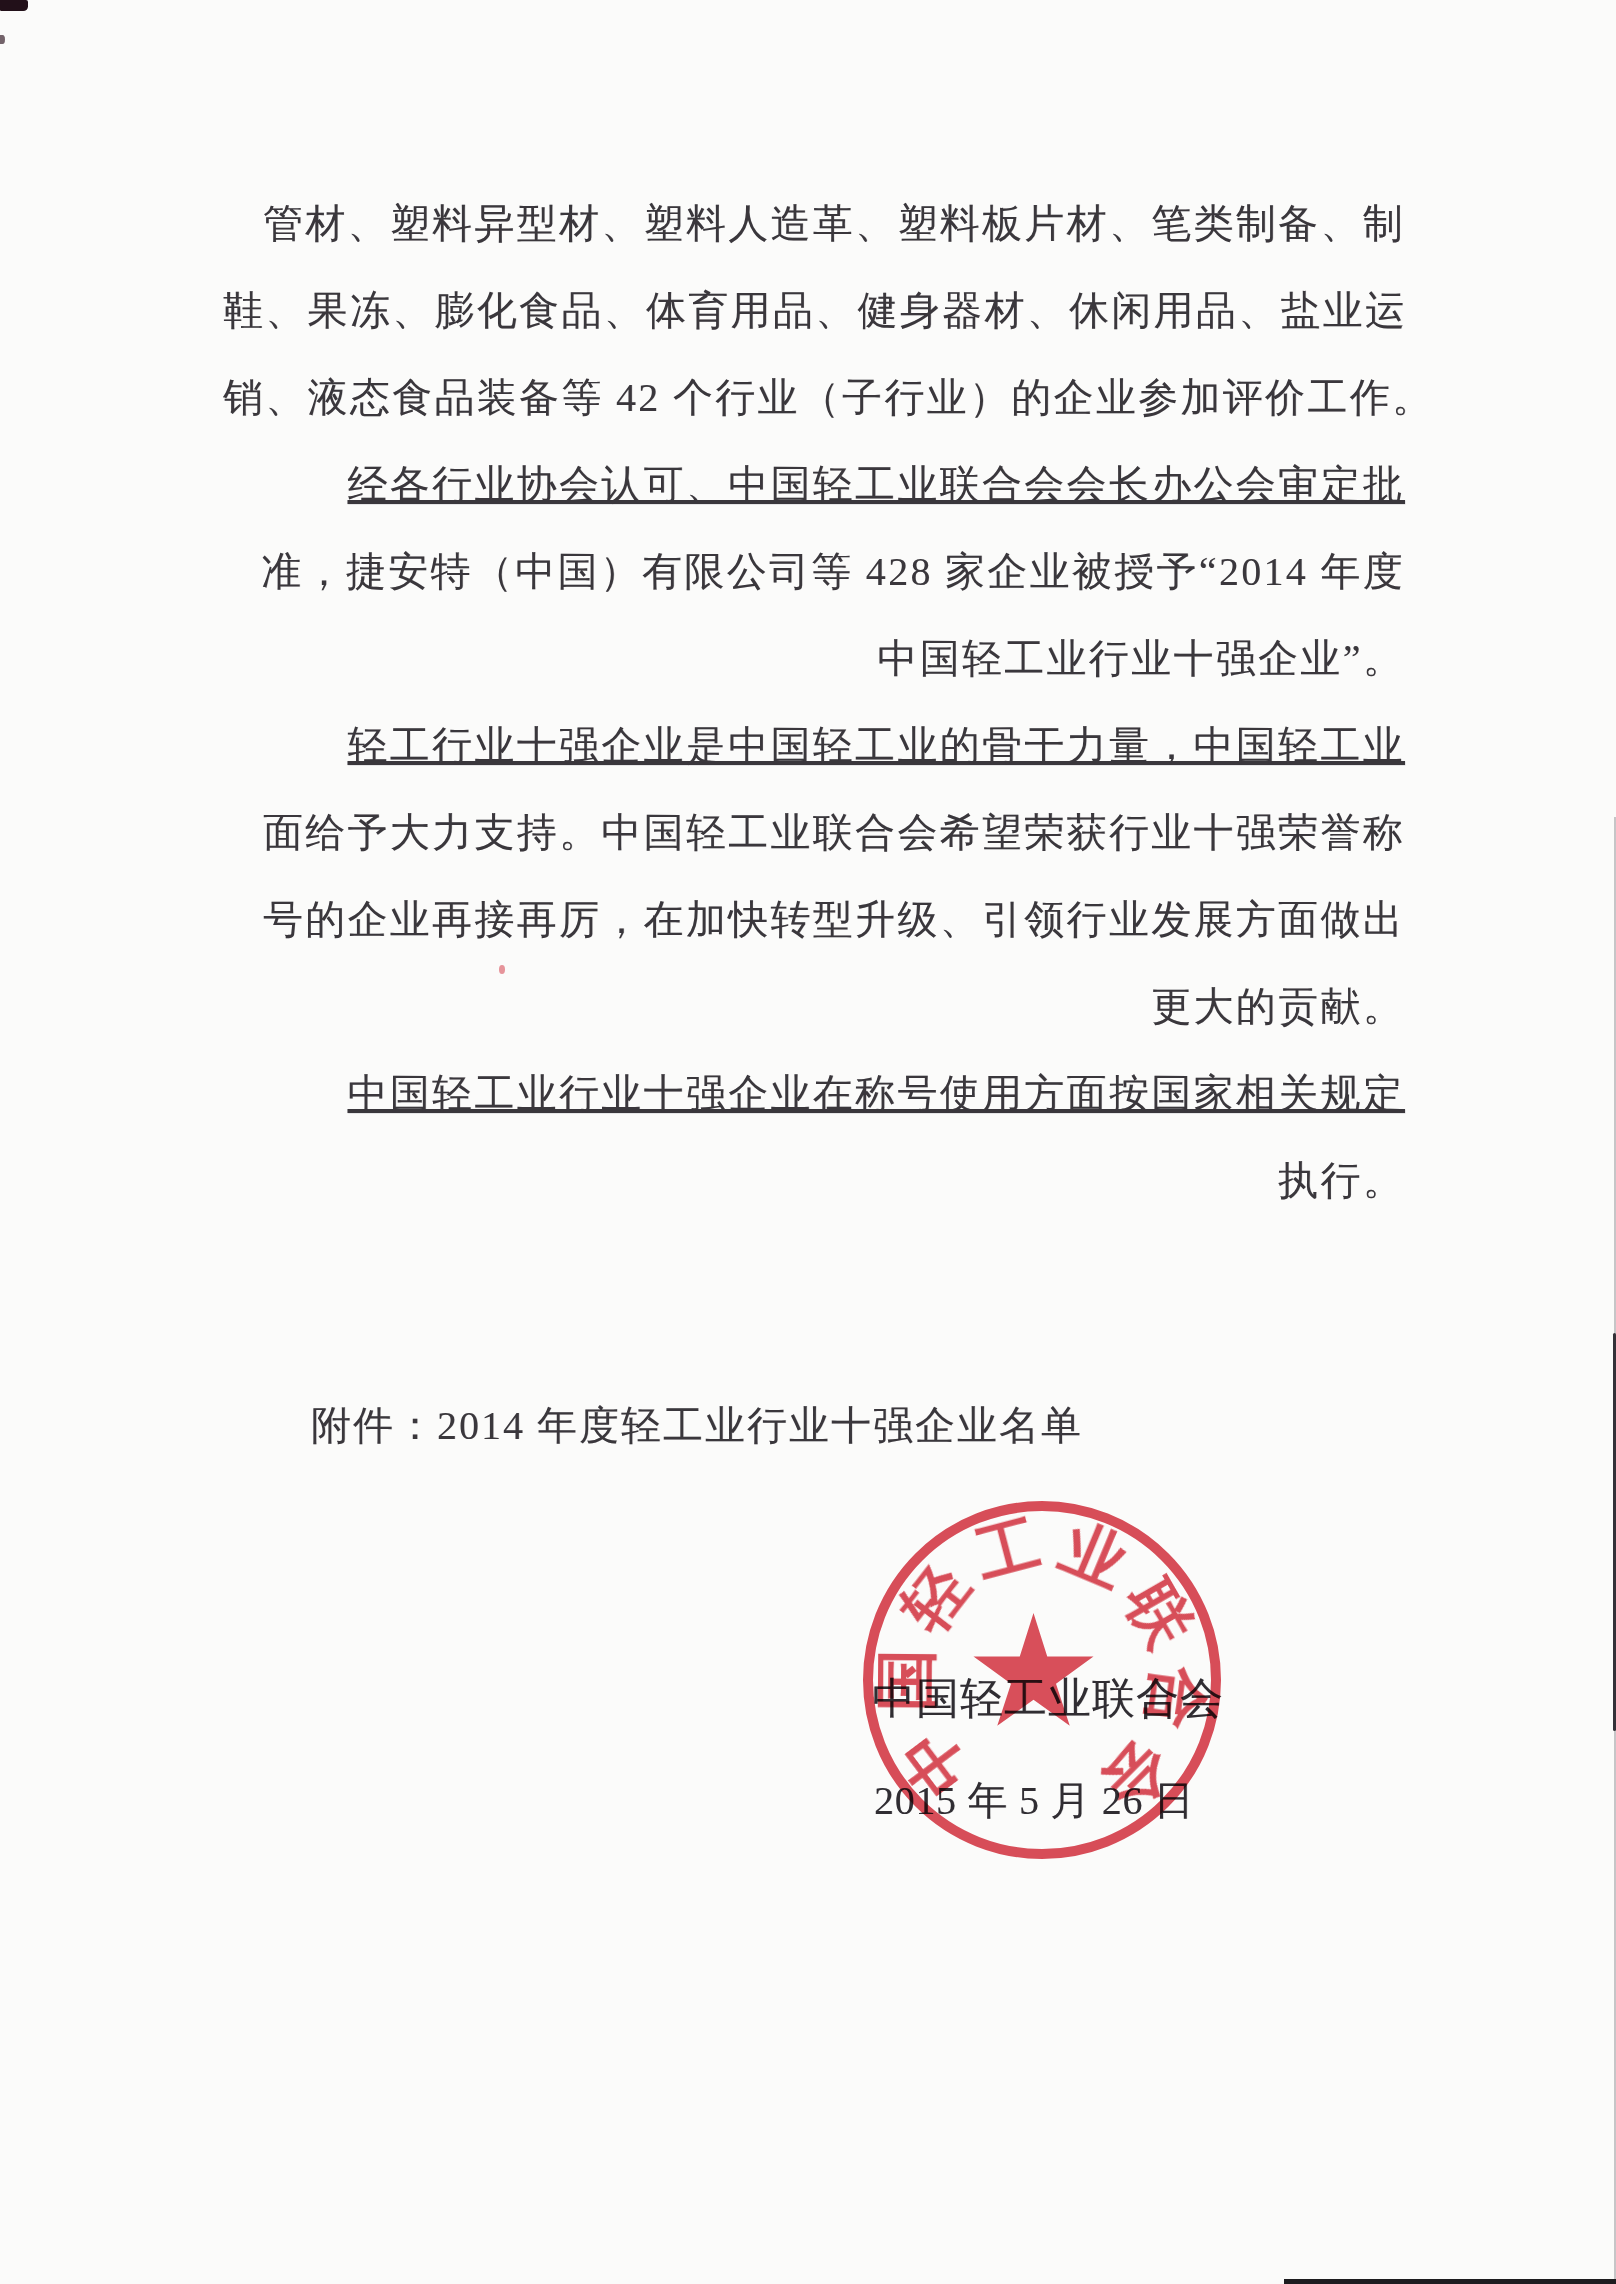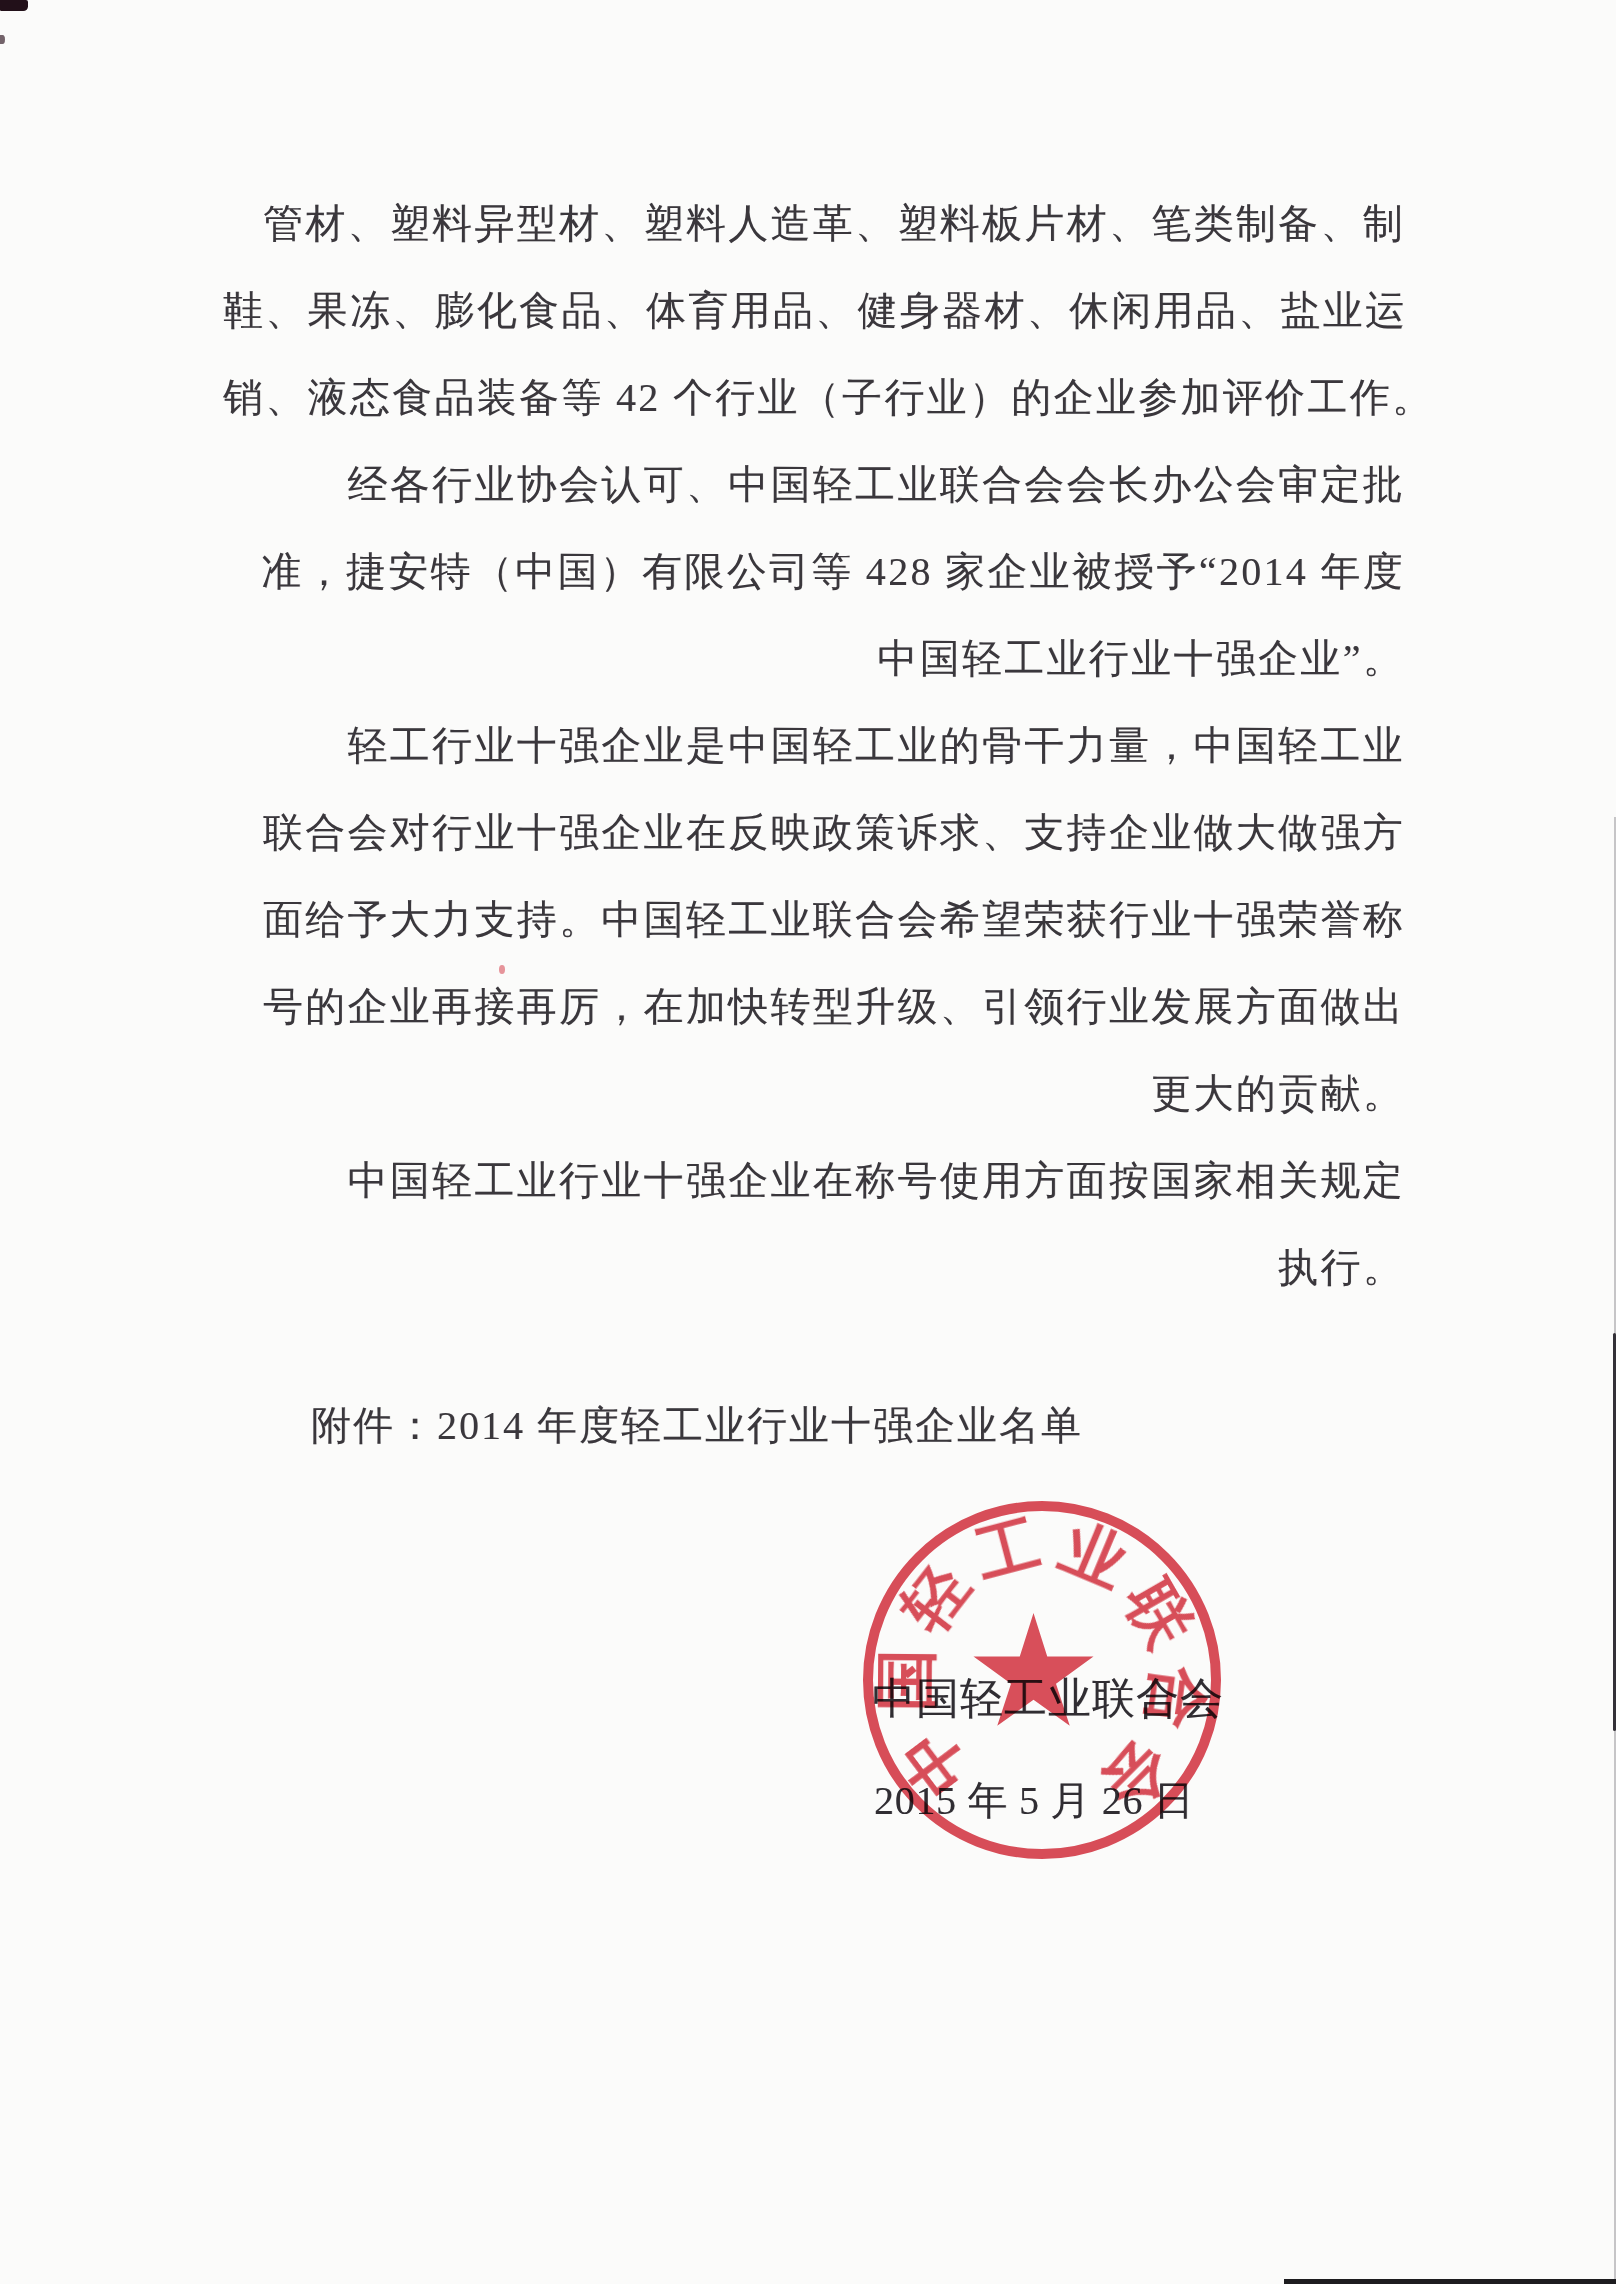--- a/index.html
+++ b/index.html
@@ -38,21 +38,21 @@
   }
   
   .body-text{
     position:absolute;left:223px;top:180px;width:1182px;
     font-size:40px;line-height:87px;letter-spacing:2.3px;
     color:var(--ink,#3a373c);
     text-shadow:0.4px 0.4px 0.5px rgba(58,55,60,.28);
     white-space:nowrap;
   }
   .body-text .line{height:87px;text-align:right;}
-  .body-text .line.indent{padding-left:87px;}
+  .body-text .line.indent{padding-left:87px;text-decoration:underline;}
   .attach-line{
     position:absolute;left:311px;top:1404px;height:43px;
     font-size:40px;line-height:43px;letter-spacing:2px;
     color:var(--ink,#3a373c);
     text-shadow:0.4px 0.4px 0.5px rgba(58,55,60,.28);
     white-space:nowrap;
   }
   
   .seal{position:absolute;left:0;top:0;width:0;height:0;}
   .seal-ring{
@@ -104,21 +104,20 @@
   <div class="bottom-strip"></div>
 
   <div class="body-text">
       <div class="line">管材、塑料异型材、塑料人造革、塑料板片材、笔类制备、制</div>
       <div class="line">鞋、果冻、膨化食品、体育用品、健身器材、休闲用品、盐业运</div>
       <div class="line">销、液态食品装备等 42 个行业（子行业）的企业参加评价工作。</div>
       <div class="line indent">经各行业协会认可、中国轻工业联合会会长办公会审定批</div>
       <div class="line">准，捷安特（中国）有限公司等 428 家企业被授予“2014 年度</div>
       <div class="line">中国轻工业行业十强企业”。</div>
       <div class="line indent">轻工行业十强企业是中国轻工业的骨干力量，中国轻工业</div>
-      <div class="line">联合会对行业十强企业在反映政策诉求、支持企业做大做强方</div>
       <div class="line">面给予大力支持。中国轻工业联合会希望荣获行业十强荣誉称</div>
       <div class="line">号的企业再接再厉，在加快转型升级、引领行业发展方面做出</div>
       <div class="line">更大的贡献。</div>
       <div class="line indent">中国轻工业行业十强企业在称号使用方面按国家相关规定</div>
       <div class="line">执行。</div>
     </div>
 
   <div class="attach-line">附件：2014 年度轻工业行业十强企业名单</div>
 
   <div class="seal">

